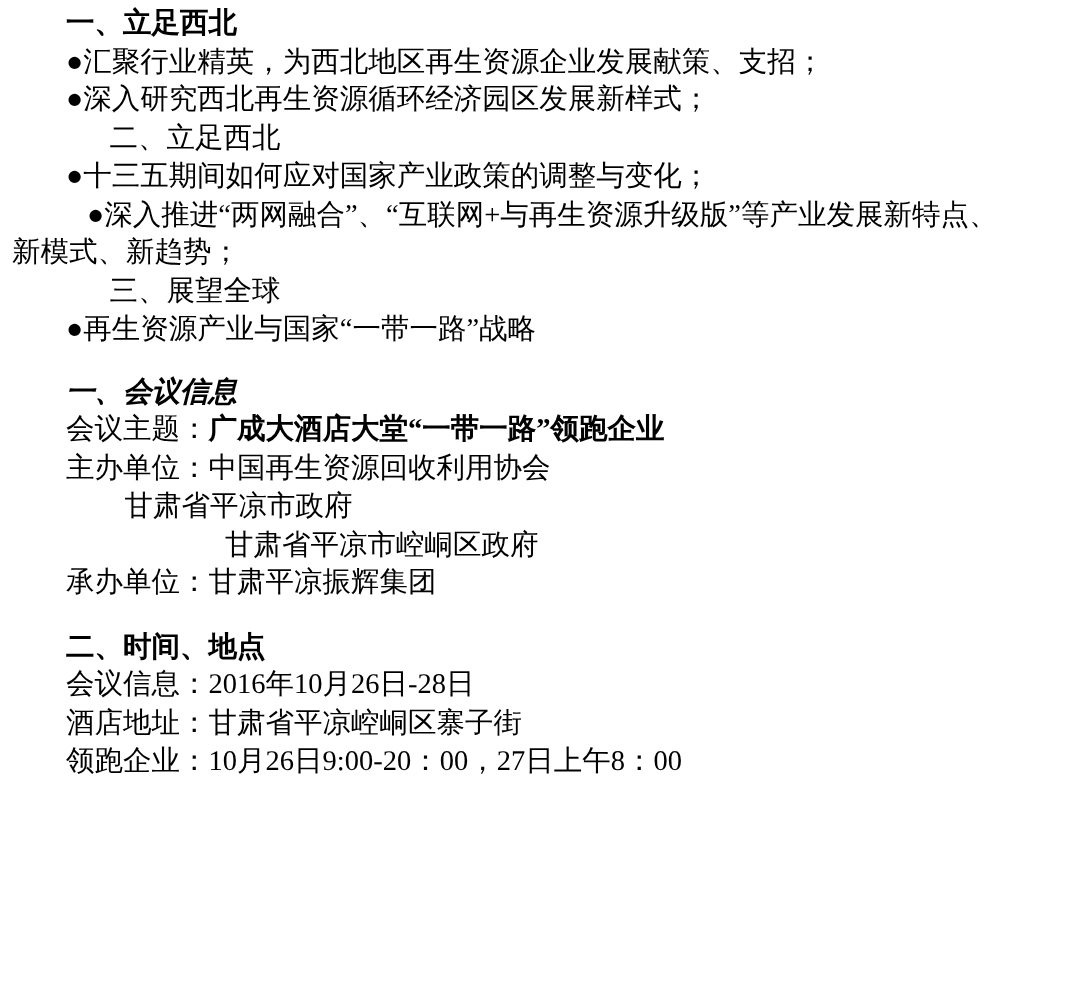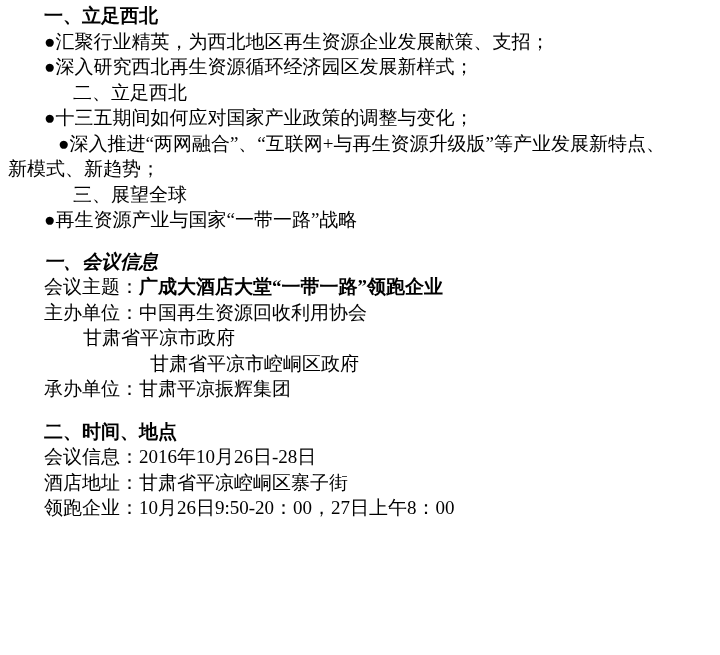--- a/index.html
+++ b/index.html
@@ -75,16 +75,16 @@
 
   <div class="line ind-1"><span>承办单位：</span><span>甘肃平凉振辉集团</span></div>
 
   <div class="line ind-1 bold gap-top-2">二、时间、地点</div>
 
   <div class="line ind-1"><span>会议信息：</span><span>2016年10月26日-28日</span></div>
 
 
   <div class="line ind-1"><span>酒店地址：</span><span>甘肃省平凉崆峒区寨子街</span></div>
 
-  <div class="line ind-1"><span>领跑企业：</span><span>10月26日9:50-20：00，27日上午8：00</span></div>
+  <div class="line ind-1"><span>领跑企业：</span><span>10月26日9:00-20：00，27日上午8：00</span></div>
 
 
 </div>
 
 </body></html>

